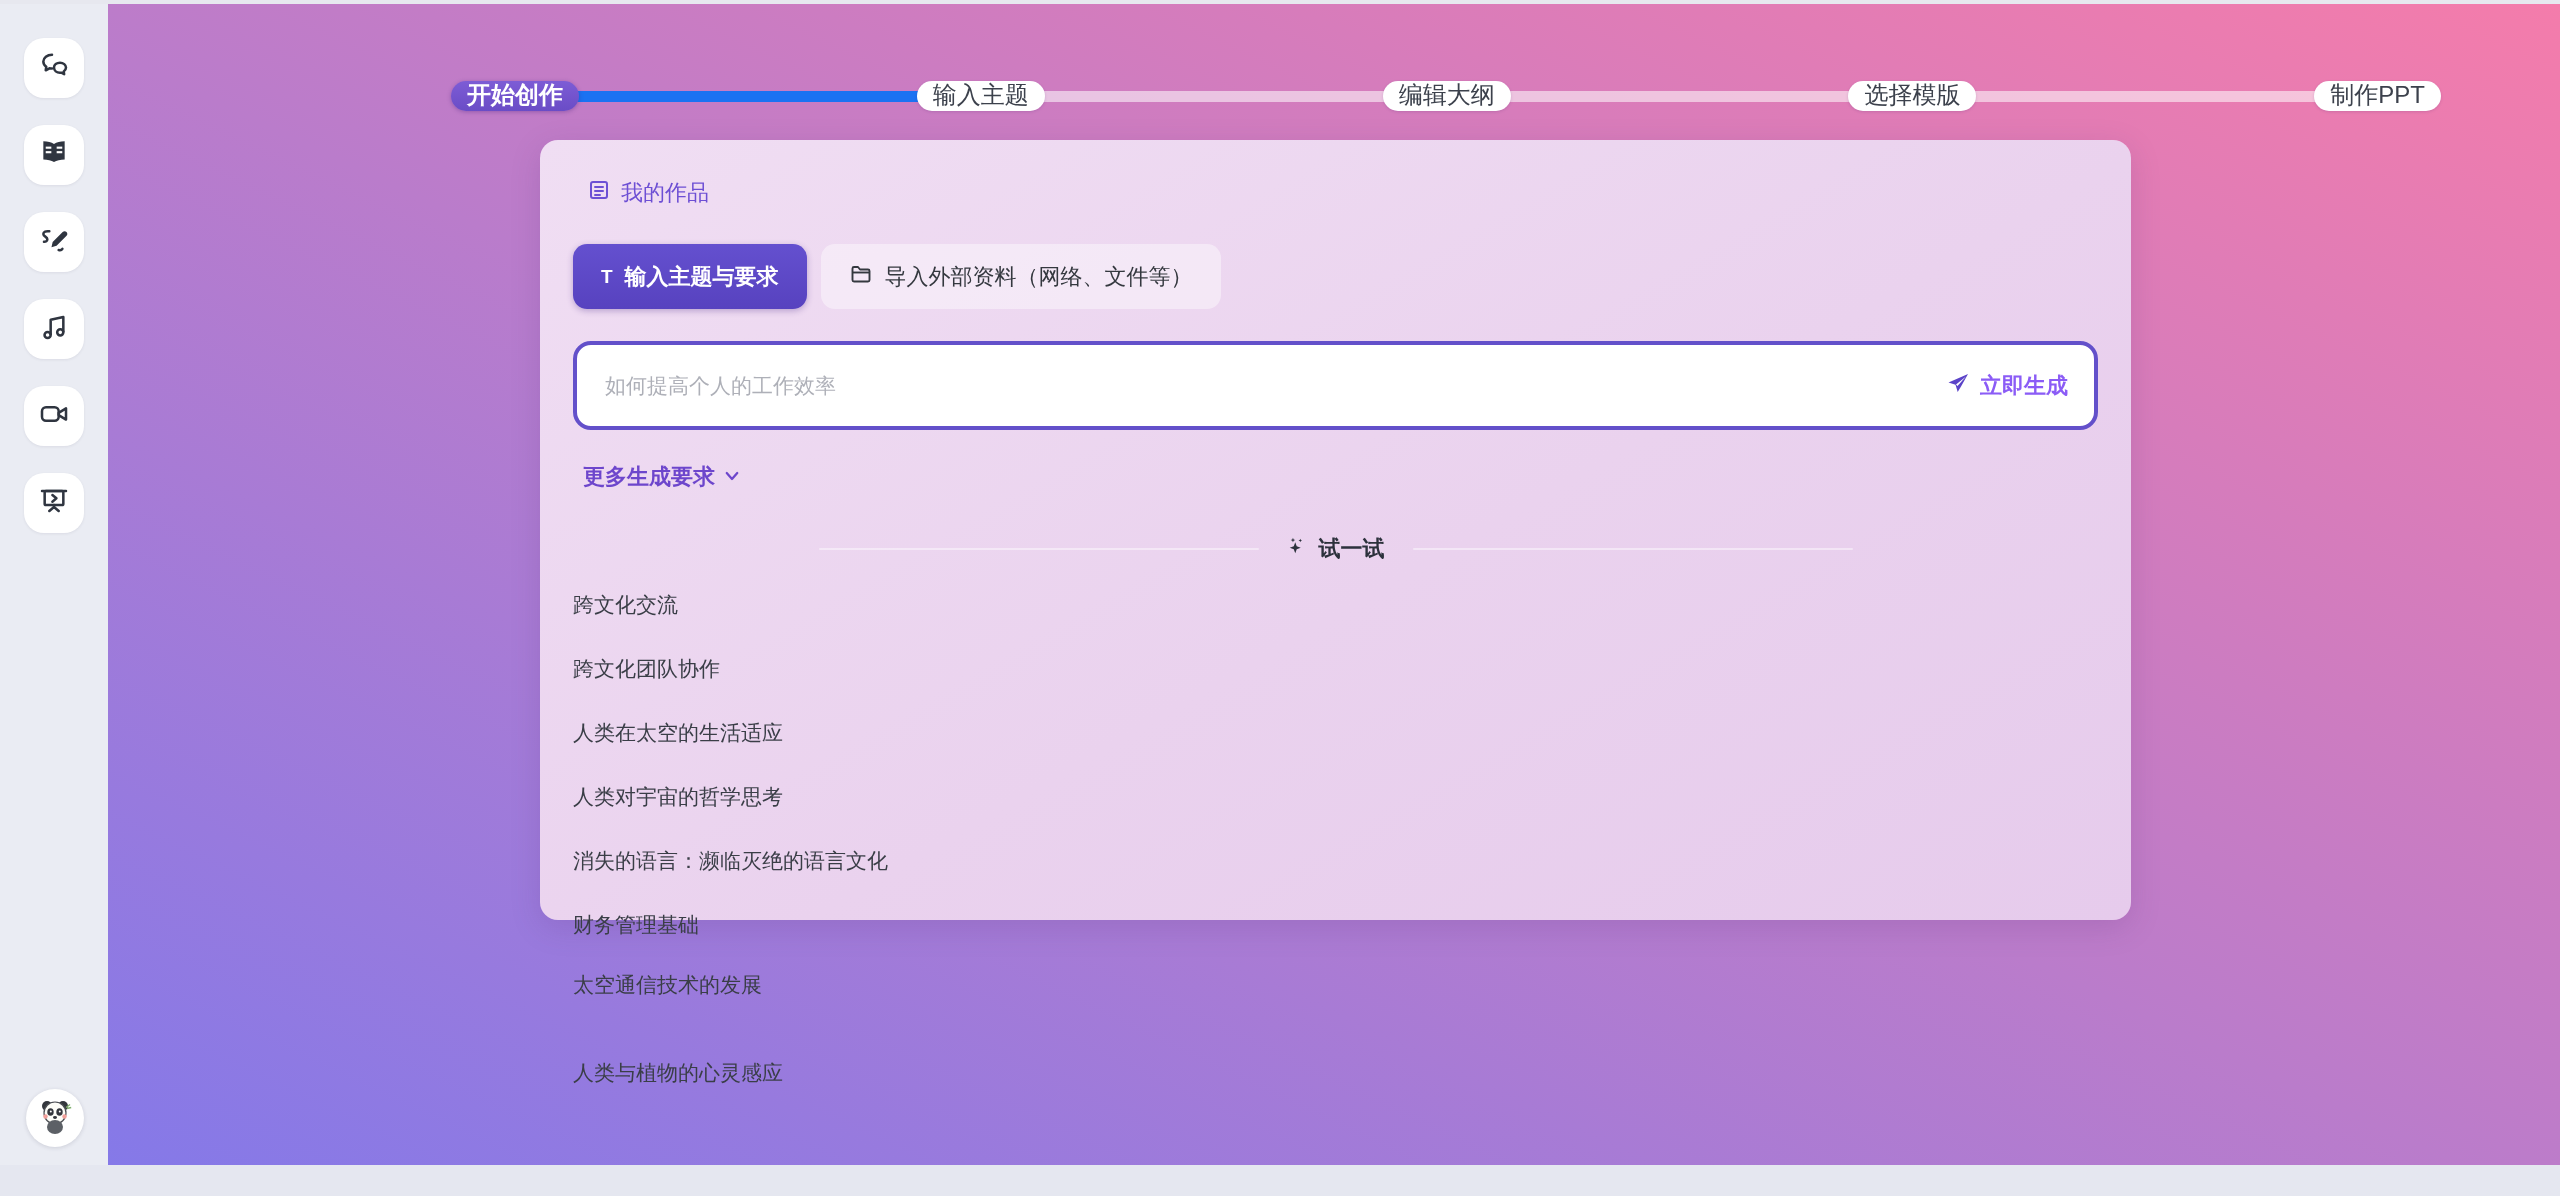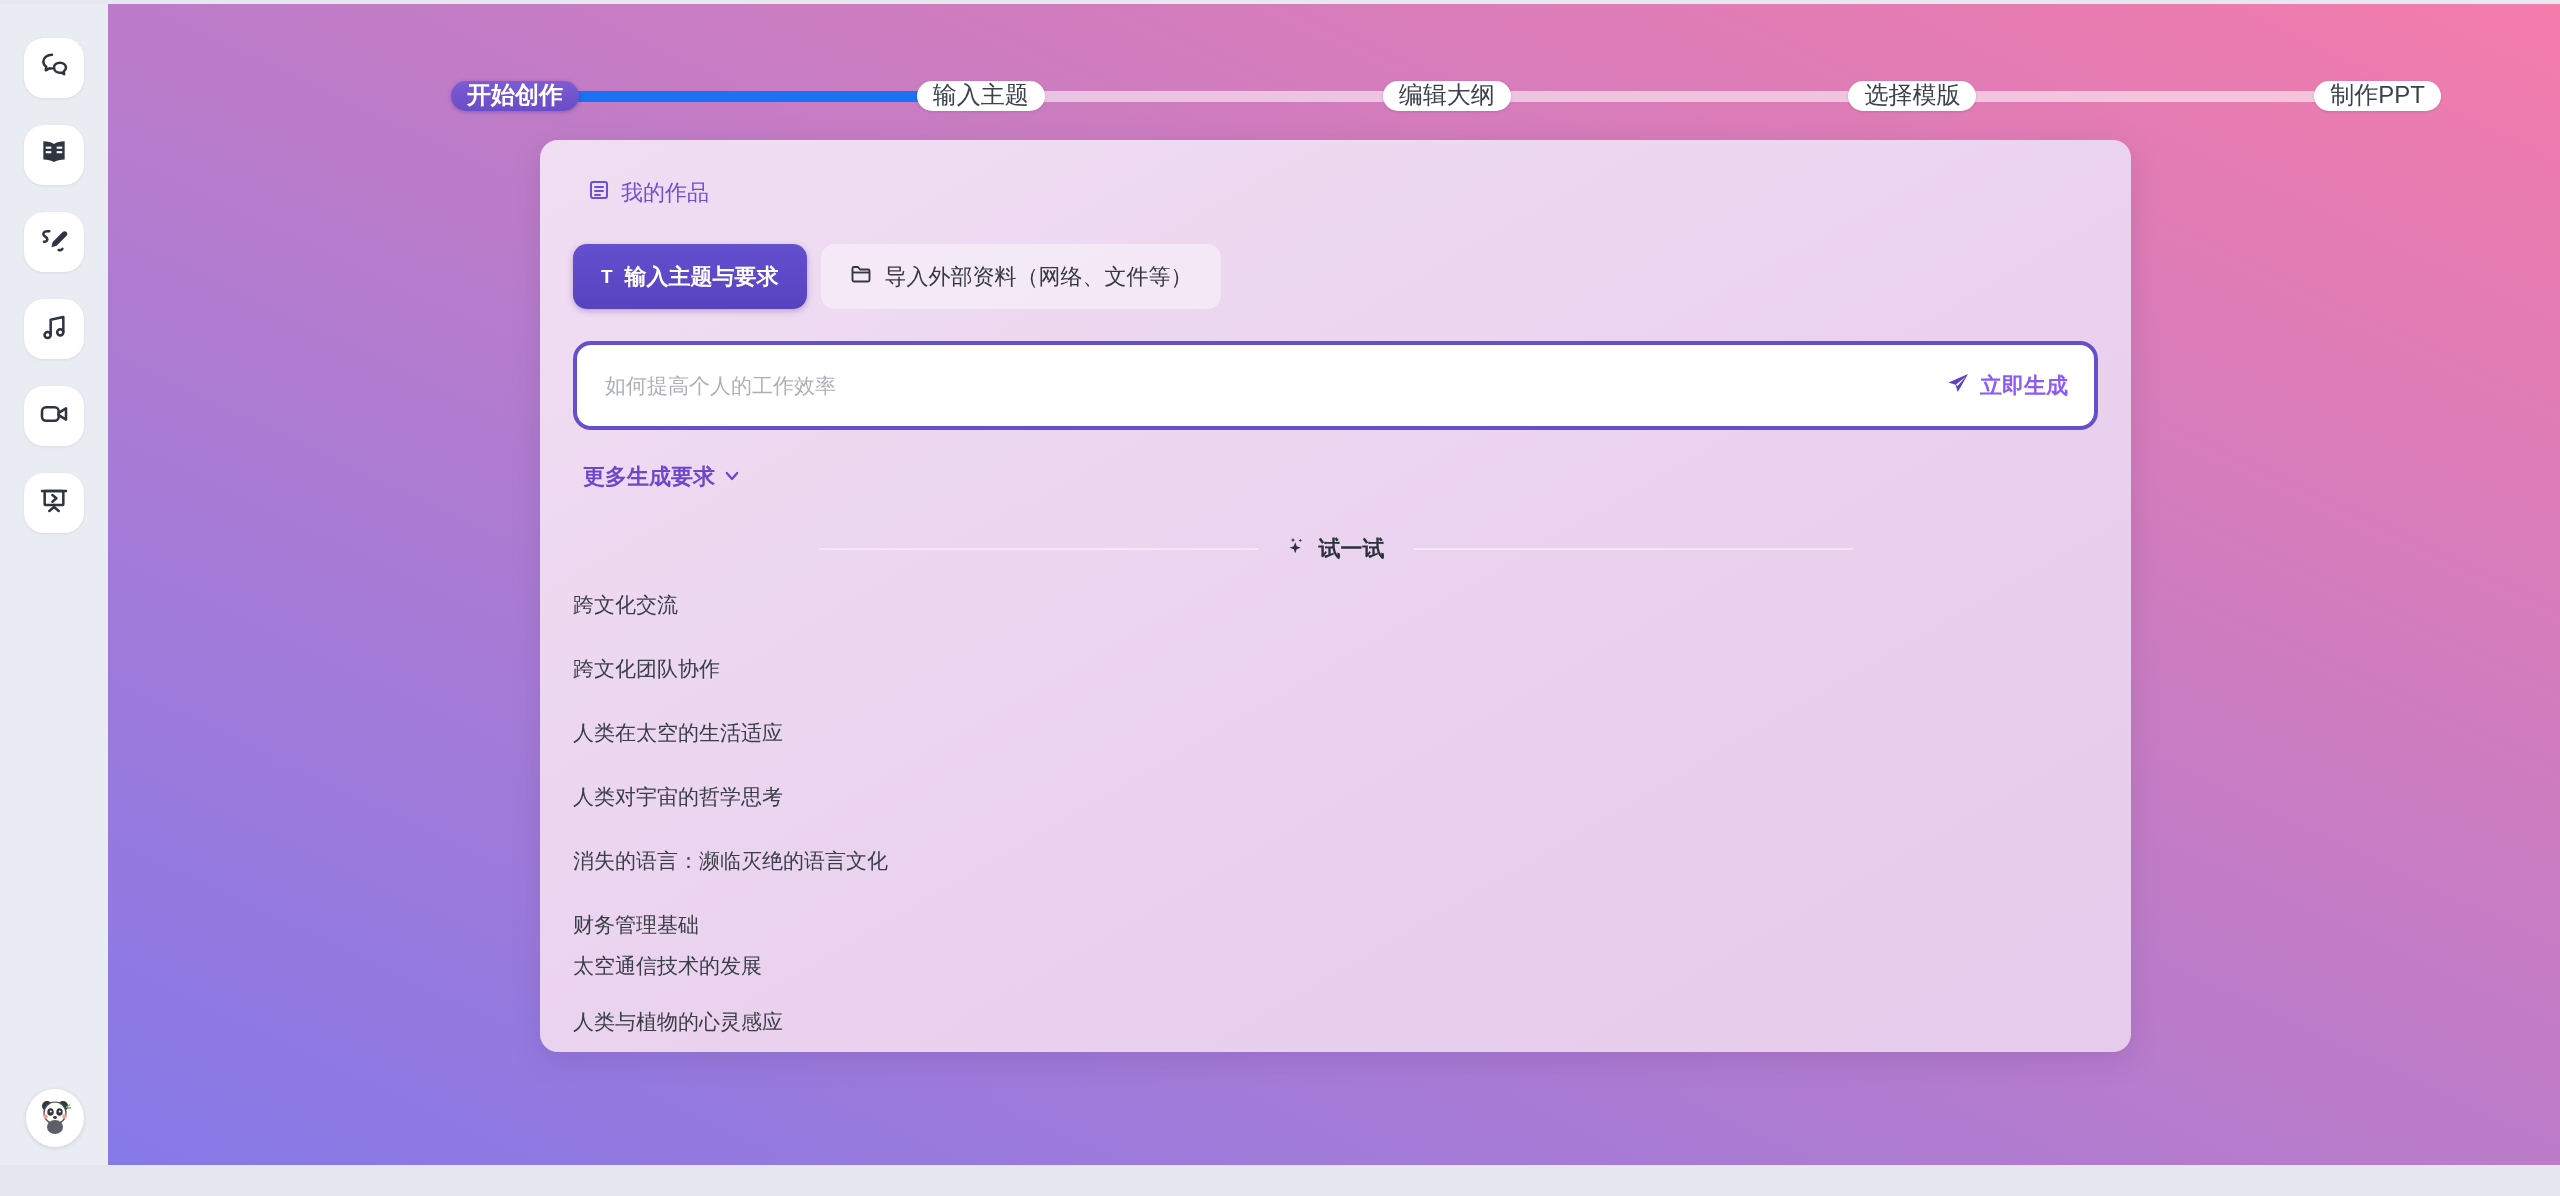--- a/index.html
+++ b/index.html
@@ -23,21 +23,21 @@
   .step-pill { height:30px; padding:0 16px; border-radius:999px; display:flex; align-items:flex-end; font-size:24px;
                white-space:nowrap; z-index:2; }
   .step-pill.active { background:linear-gradient(180deg,#7d5cd5,#6a4cc6); color:#ffffff; font-weight:700;
                       box-shadow:0 1px 4px rgba(60,30,120,.35); }
   .step-pill.idle { background:#ffffff; color:#3c414c; font-weight:500; box-shadow:0 1px 3px rgba(80,40,110,.18); }
   .connector { flex:1; height:11px; margin:0 -8px; z-index:1; }
   .connector.done { background:#1b72f2; }
   .connector.todo { background:rgba(255,255,255,.55); }
 
   
-  .card { position:absolute; left:432px; top:136px; width:1591px; height:912px; border-radius:18px;
+  .card { position:absolute; left:432px; top:136px; width:1591px; height:780px; border-radius:18px;
           background:linear-gradient(150deg,#f0def3 0%, #ead2ee 55%, #e6cbec 100%);
           box-shadow:0 8px 30px rgba(90,50,120,.18); padding:38px 33px 0 33px; }
 
   .my-works { display:flex; align-items:center; gap:10px; margin-left:14px; color:#6d4fd4; font-size:22px; cursor:pointer; width:max-content; }
   .my-works svg { width:24px; height:24px; }
 
   .tabs { display:flex; gap:14px; margin-top:36px; }
   .tab { height:65px; border-radius:14px; display:flex; align-items:center; gap:12px; padding:0 28px; font-size:22px; cursor:pointer; }
   .tab.active { background:linear-gradient(180deg,#6450cf,#5742bf); color:#ffffff; font-weight:700; box-shadow:0 2px 6px rgba(60,30,130,.3); }
   .tab.inactive { background:rgba(255,255,255,.42); color:#34383f; font-weight:500; }
@@ -58,21 +58,21 @@
   .more-req svg { width:18px; height:18px; margin-top:3px; }
 
   .try-head { margin-top:42px; display:flex; align-items:center; justify-content:center; gap:10px;
               color:#2c313c; font-size:22px; font-weight:700; position:relative; }
   .try-head .rule { height:2px; width:440px; background:rgba(255,255,255,.45); border-radius:1px; }
   .try-head .mid { display:flex; align-items:center; gap:10px; margin:0 18px; }
   .try-head svg { width:22px; height:22px; }
 
   .chips { display:flex; justify-content:center; gap:36px; font-size:21px; color:#3a3e47;flex-direction:column; }
   .chips-r1 { margin-top:27px; }
-  .chips-r2 { margin-top:13px; gap:28px; }
+  .chips-r2 { margin-top:32px; gap:60px; }
   .chip { cursor:pointer; white-space:nowrap; }
 
   .bottom-strip { position:absolute; left:0; right:0; bottom:0; height:31px; background:#e5e7f0; }
   .top-strip { position:absolute; left:0; right:0; top:0; height:4px; background:#e7e8ef; }
 </style>
 </head>
 <body>
 
 <div class="top-strip"></div>
 

